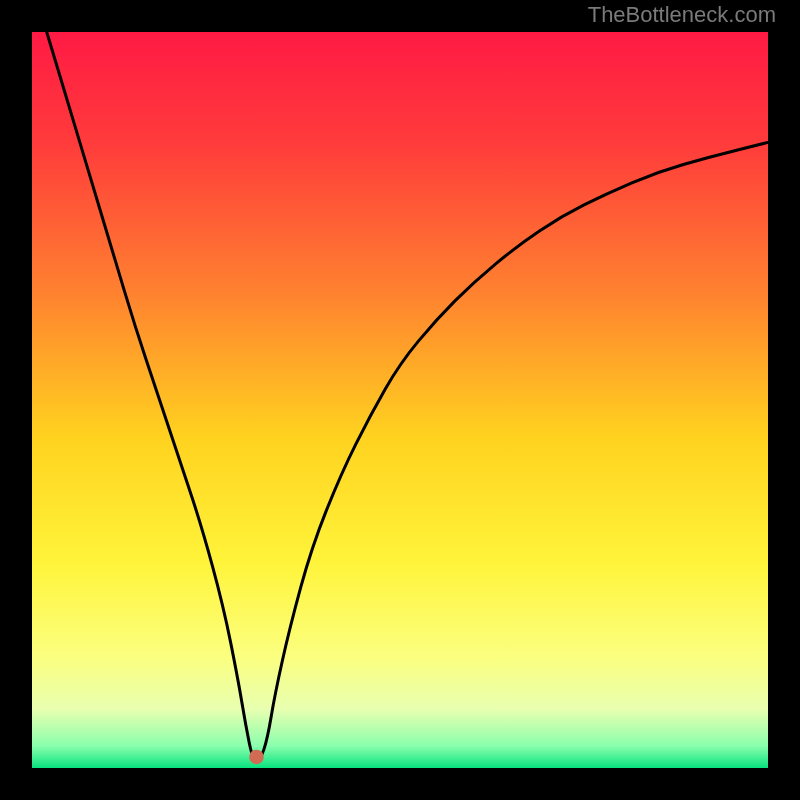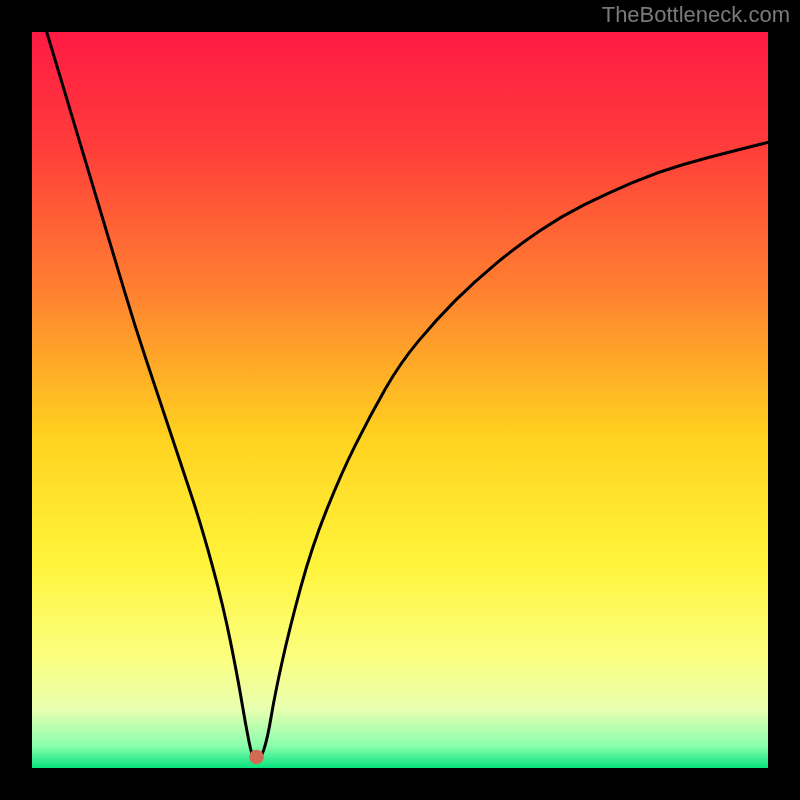--- a/index.html
+++ b/index.html
@@ -12,21 +12,21 @@
     font-family: Arial, Helvetica, sans-serif;
   }
   .container {
     position: relative;
     width: 800px;
     height: 800px;
   }
   .watermark {
     position: absolute;
     top: 2px;
-    right: 10px;
+    right: 24px;
     color: #7a7a7a;
     font-size: 22px;
     font-family: Arial, sans-serif;
     z-index: 10;
   }
   svg {
     display: block;
   }
 </style>
 </head>

